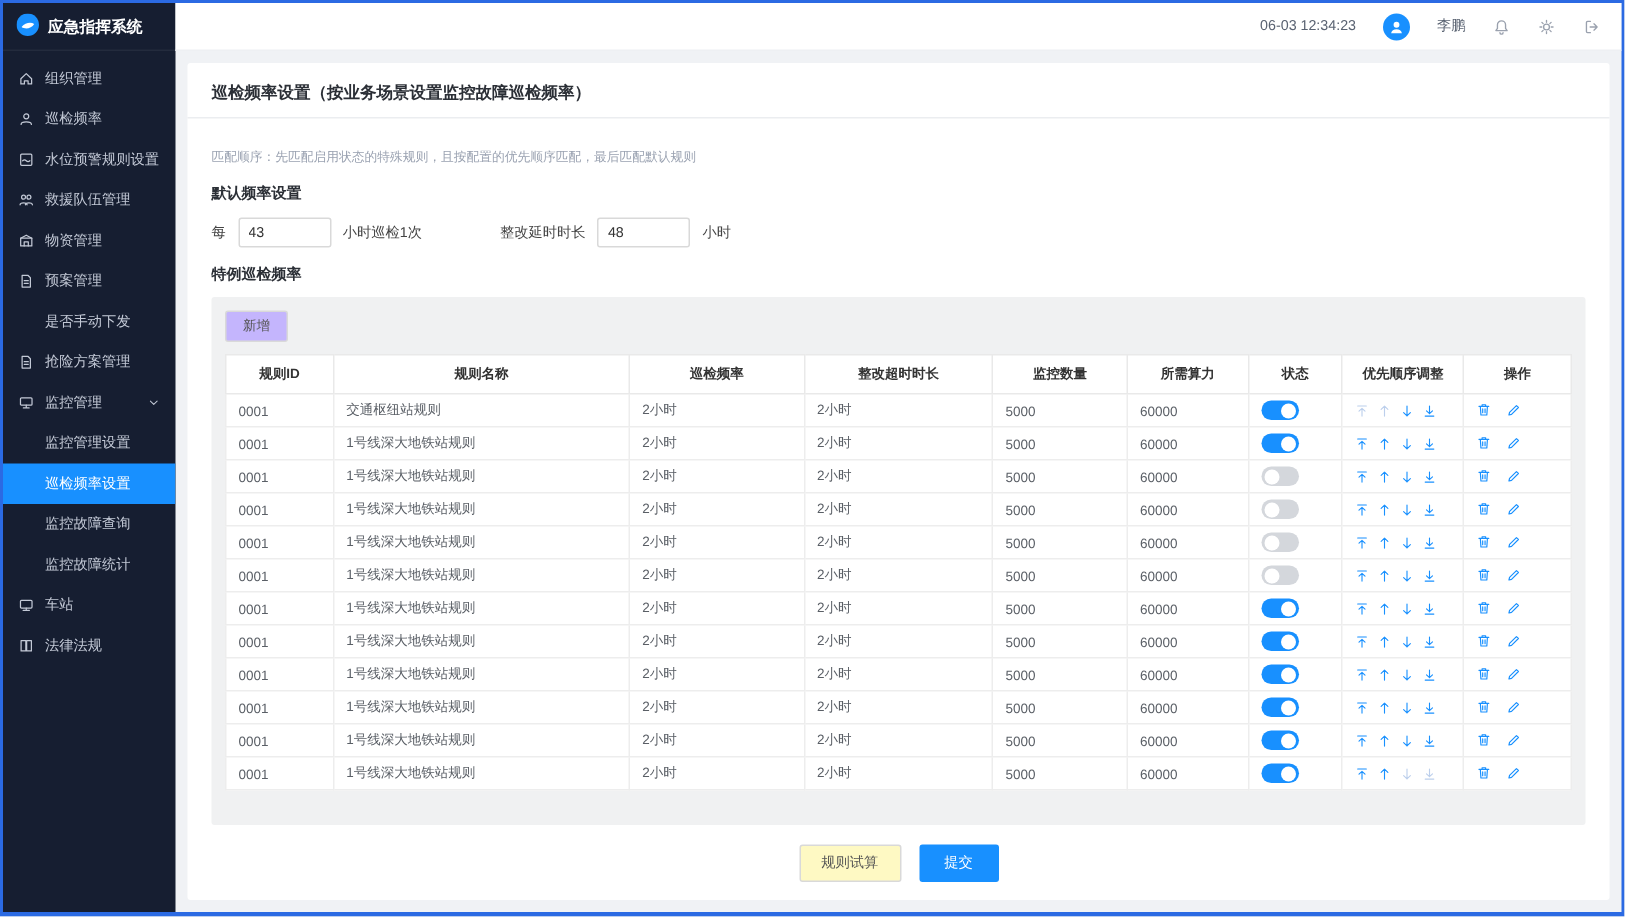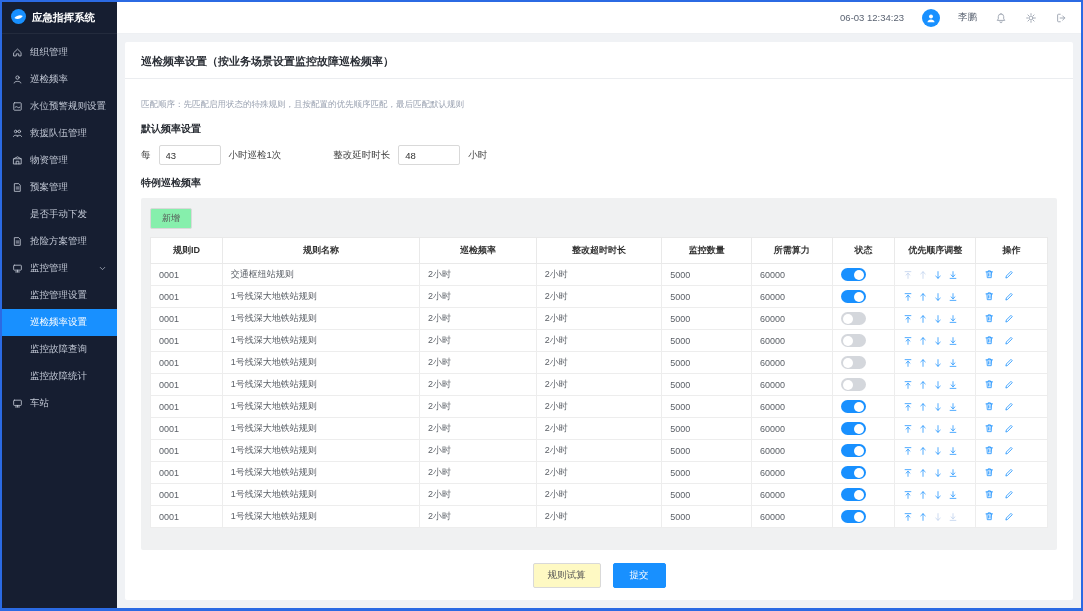--- a/index.html
+++ b/index.html
@@ -37,21 +37,21 @@
   .card-title { font-size:11px; font-weight:bold; color:#2b2f36; margin:0 -16px; padding:2px 16px 9px;
                 border-bottom:1px solid #ebedf0; }
   .hint { font-size:8.5px; color:#9aa2b1; margin-top:20px; }
   .sec-title { font-size:10px; font-weight:bold; color:#2b2f36; margin-top:11px; }
   .form-row { display:flex; align-items:center; margin-top:9px; font-size:9.5px; color:#444; }
   .num-input { width:62px; height:20px; border:1px solid #d9d9d9; border-radius:2px; font-size:9.5px;
                padding:0 6px; margin:0 8px; color:#333; font-family:inherit; }
   .form-gap { width:52px; }
 
   .panel { background:#f0f1f2; margin-top:8px; padding:9px 9px 10px; border-radius:2px; flex:1; min-height:0; }
-  .add-btn { background:#86efac; border:1px solid #d9d9d9; border-radius:2px; font-size:9px; padding:3px 11px;
+  .add-btn { background:#c4b5fd; border:1px solid #d9d9d9; border-radius:2px; font-size:9px; padding:3px 11px;
              color:#555; cursor:pointer; font-family:inherit; }
   table { width:100%; border-collapse:collapse; background:#fff; margin-top:8px; table-layout:fixed; font-size:9px; }
   th { font-weight:bold; color:#333; text-align:center; padding:6px 8px; border:1px solid #e9e9e9; }
   td { color:#5a5f66; padding:4px 8px; border:1px solid #ededed; overflow:hidden; white-space:nowrap; }
   th:nth-child(1),td:nth-child(1){width:8%} th:nth-child(2),td:nth-child(2){width:22%}
   th:nth-child(3),td:nth-child(3){width:13%} th:nth-child(4),td:nth-child(4){width:14%}
   th:nth-child(5),td:nth-child(5){width:10%} th:nth-child(6),td:nth-child(6){width:9%}
   th:nth-child(7),td:nth-child(7){width:7%} th:nth-child(8),td:nth-child(8){width:9%}
   th:nth-child(9),td:nth-child(9){width:8%}
 
@@ -179,20 +179,28 @@
           <span class="mi-label">监控故障统计</span>
         </div>
         <div class="mi">
           <span class="mi-icon">
             <svg viewBox="0 0 16 16" fill="none" stroke="currentColor" stroke-width="1.2" stroke-linecap="round" stroke-linejoin="round">
               <rect x="2.4" y="3.2" width="11.2" height="7.6" rx="1"></rect>
               <path d="M8 10.8 V13 M5 13 H11"></path>
             </svg>
           </span>
           <span class="mi-label">车站</span>
+        </div>
+        <div class="mi">
+          <span class="mi-icon">
+            <svg viewBox="0 0 16 16" fill="none" stroke="currentColor" stroke-width="1.2" stroke-linecap="round" stroke-linejoin="round">
+              <path d="M3 3 H7.6 V13 H3 Z M8.4 3 H13 V13 H8.4 Z"></path>
+            </svg>
+          </span>
+          <span class="mi-label">法律法规</span>
         </div>
       </nav>
   </aside>
 
   <div class="main">
 
     <header class="topbar">
       <span>06-03 12:34:23</span>
       <span class="avatar">
           <svg viewBox="0 0 16 16">

